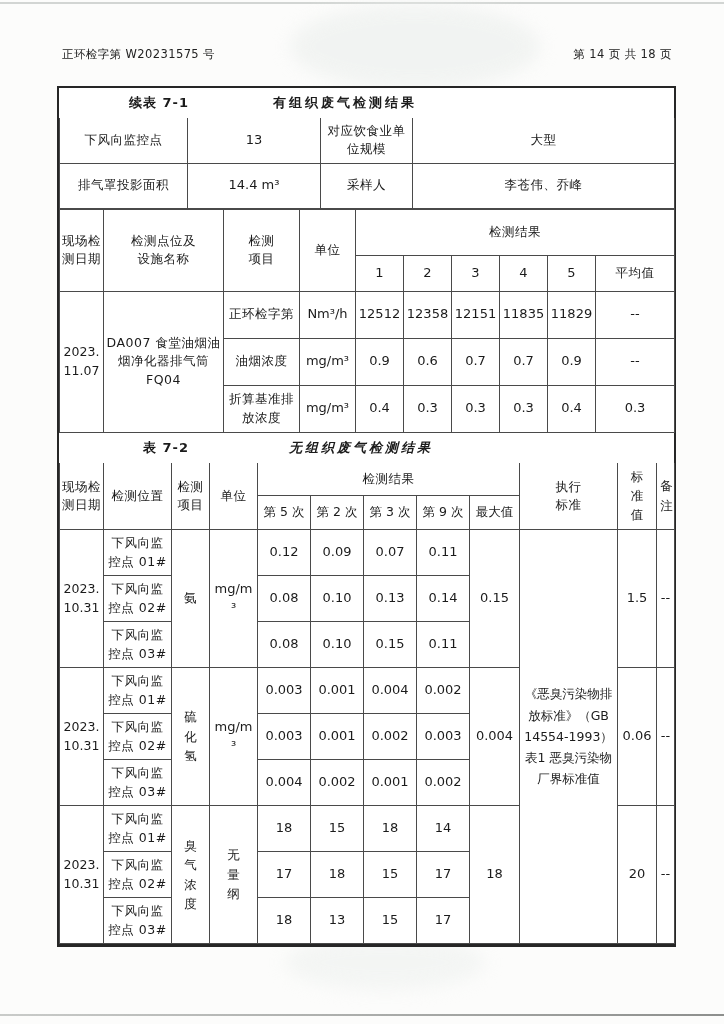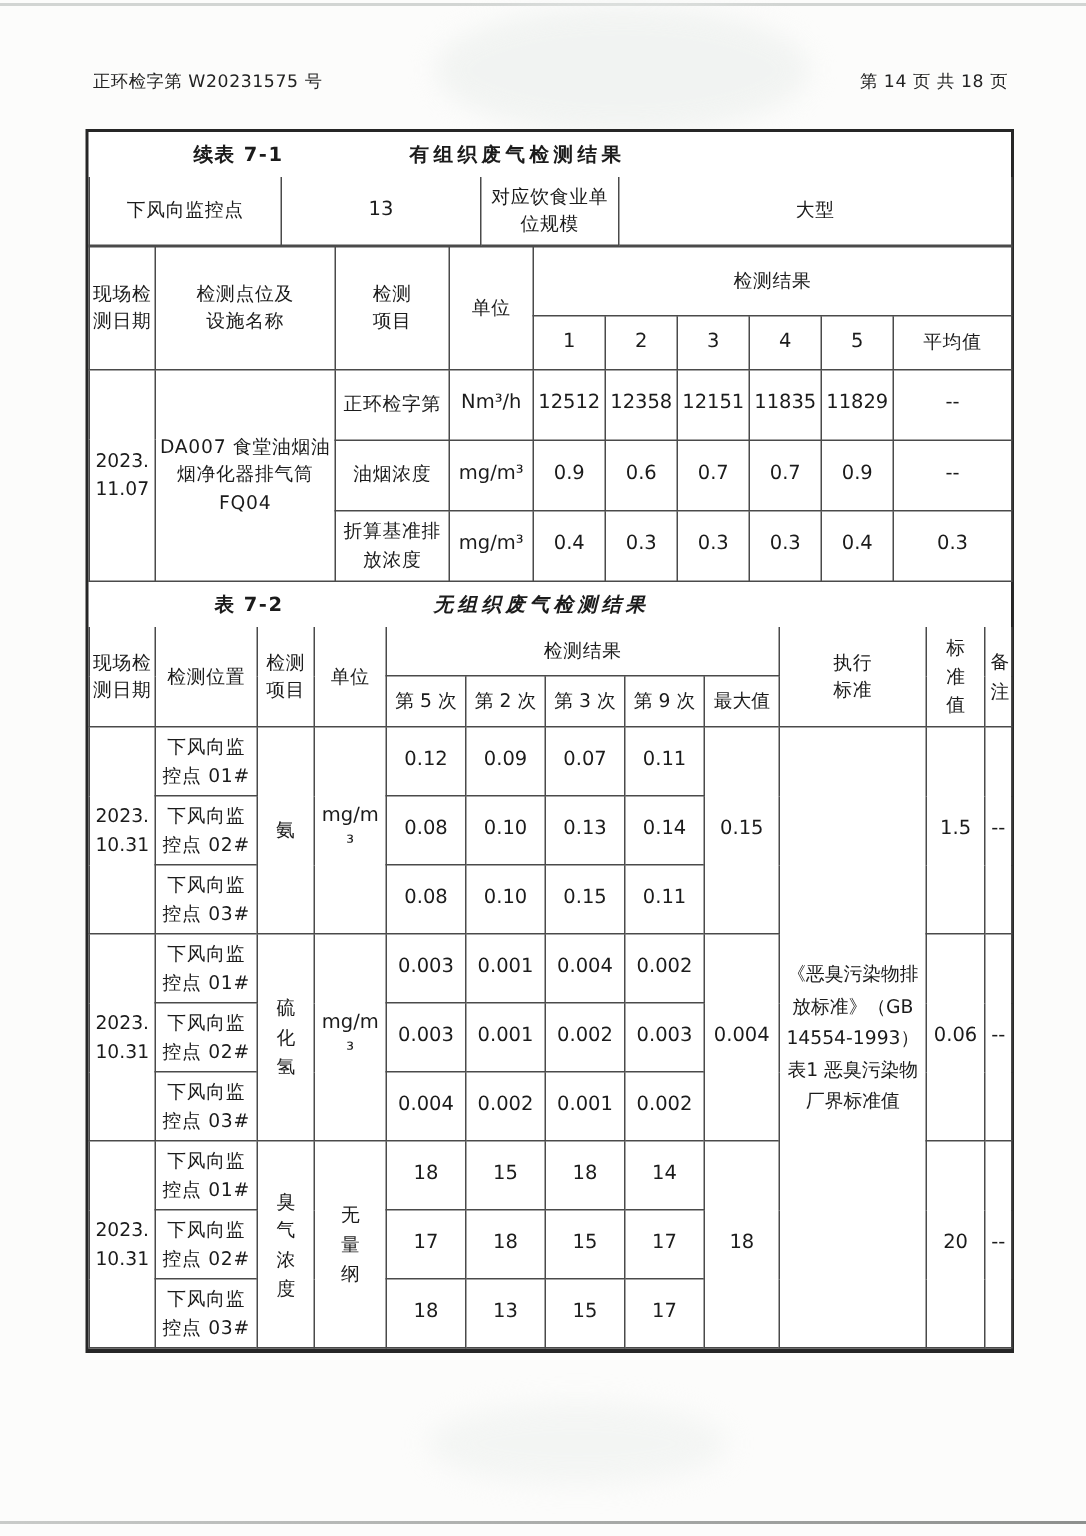--- a/index.html
+++ b/index.html
@@ -91,20 +91,26 @@
           <col style="width:133px">
           <col style="width:92px">
           <col style="width:262px">
         </colgroup>
       <tbody>
           <tr class="cap-sep">
         <td>下风向监控点</td>
         <td class="num">13</td>
         <td>对应饮食业单位规模</td>
         <td>大型</td>
+      </tr>
+      <tr>
+        <td>排气罩投影面积</td>
+        <td class="num">14.4 m³</td>
+        <td>采样人</td>
+        <td>李苍伟、乔峰</td>
       </tr>
     </tbody>
       </table>
 
     <table class="t1main">
       <colgroup>
         <col style="width:44px">
           <col style="width:120px">
           <col style="width:76px">
           <col style="width:56px">

